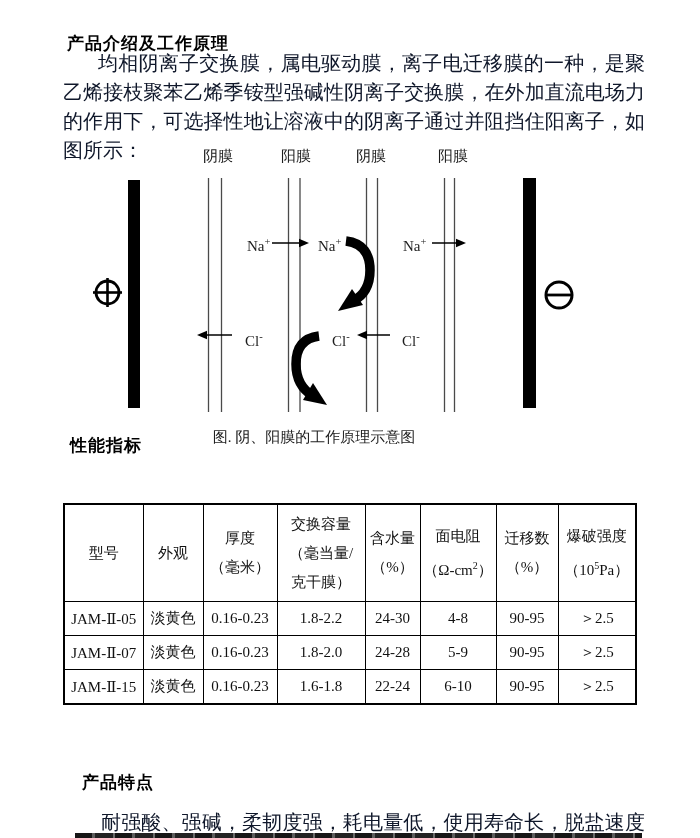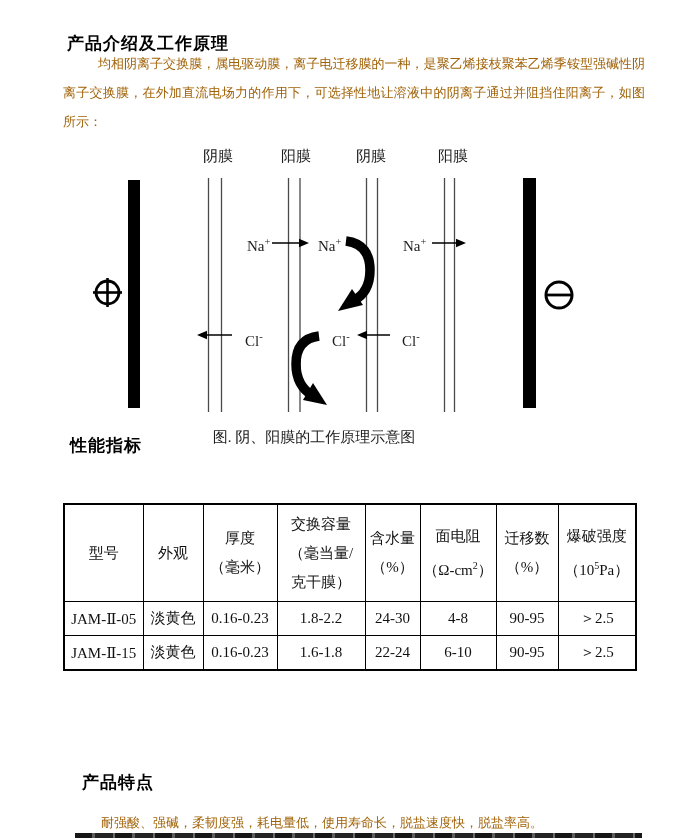--- a/index.html
+++ b/index.html
@@ -6,22 +6,22 @@
   body{
     width:700px;height:838px;position:relative;overflow:hidden;
     font-family:"Liberation Serif","DejaVu Serif",serif;
     color:#1a1a1a;
   }
   .heading{
     position:absolute;font-size:17px;font-weight:bold;color:#000;
     letter-spacing:1px;
   }
   .para{
-    position:absolute;font-size:13px;line-height:29px;
-    text-align:justify;color:#a16207;
+    position:absolute;font-size:20px;line-height:29px;
+    text-align:justify;color:#0f172a;
   }
   #para-intro{left:63px;top:49px;width:582px;text-indent:35px;}
   #para-features{left:63px;top:808px;width:582px;text-indent:38px;}
   #diagram-svg{position:absolute;left:0;top:140px;}
   #spec-table{
     position:absolute;left:63px;top:503px;
     border-collapse:collapse;table-layout:fixed;width:572px;
     font-size:15px;color:#111;
   }
   #spec-table th,#spec-table td{
@@ -165,20 +165,30 @@
       <td>JAM-Ⅱ-05</td>
       <td>淡黄色</td>
       <td>0.16-0.23</td>
       <td>1.8-2.2</td>
       <td>24-30</td>
       <td>4-8</td>
       <td>90-95</td>
       <td>＞2.5</td>
     </tr>
     <tr>
+      <td>JAM-Ⅱ-07</td>
+      <td>淡黄色</td>
+      <td>0.16-0.23</td>
+      <td>1.8-2.0</td>
+      <td>24-28</td>
+      <td>5-9</td>
+      <td>90-95</td>
+      <td>＞2.5</td>
+    </tr>
+    <tr>
       <td>JAM-Ⅱ-15</td>
       <td>淡黄色</td>
       <td>0.16-0.23</td>
       <td>1.6-1.8</td>
       <td>22-24</td>
       <td>6-10</td>
       <td>90-95</td>
       <td>＞2.5</td>
     </tr>
   </tbody>

